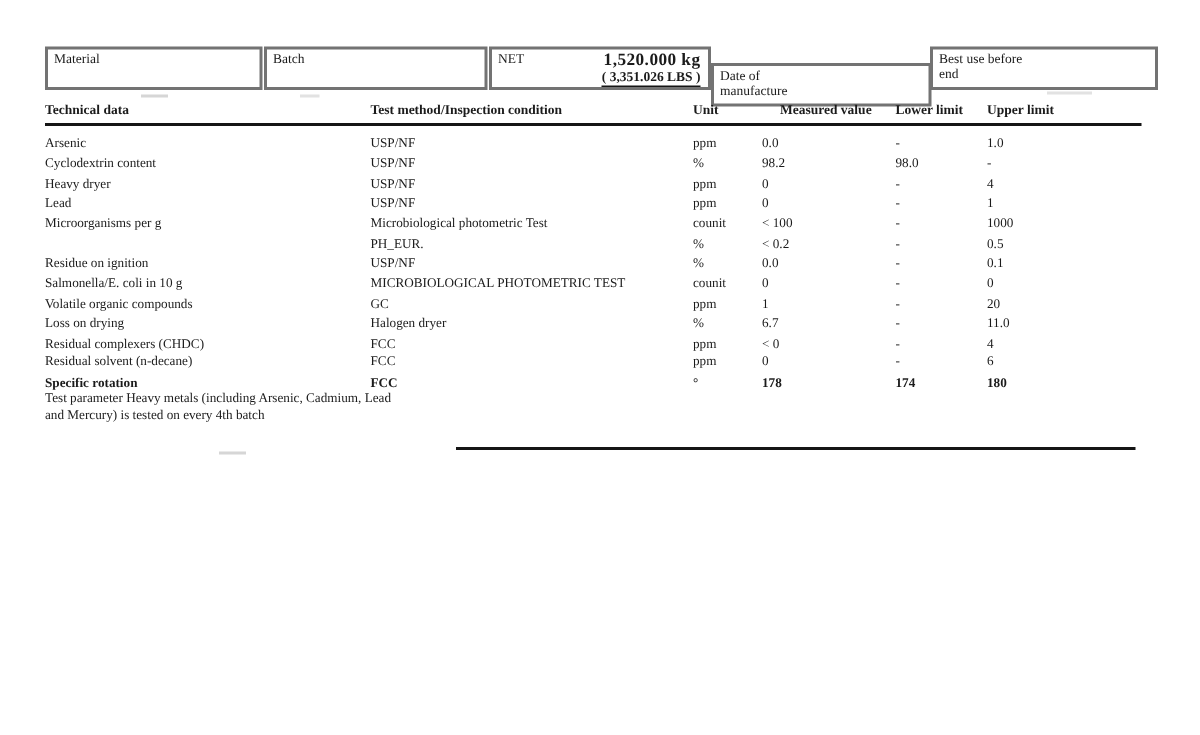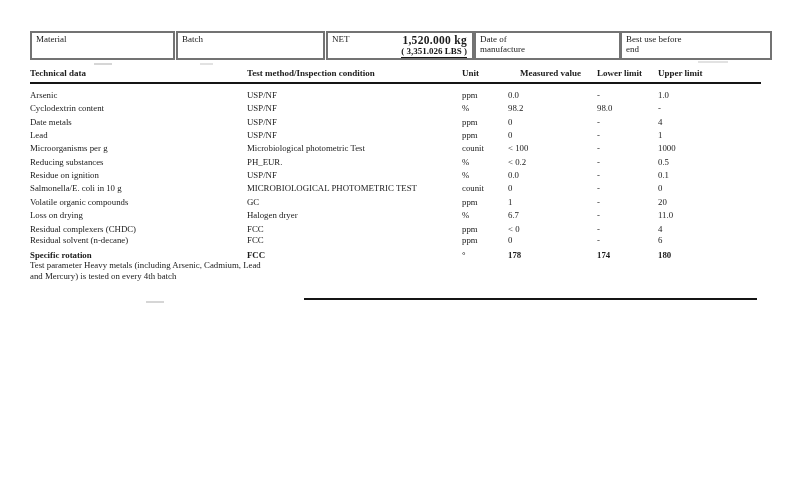--- a/index.html
+++ b/index.html
@@ -61,21 +61,21 @@
 </div>
 
 <div class="hbox" style="left:326px;width:136px;">
   <span class="lbl">NET</span>
   <div class="net-values">
     <div class="net-kg">1,520.000  kg</div>
     <div class="net-lbs">( 3,351.026 LBS )</div>
   </div>
 </div>
 
-<div class="hbox" style="left:474px;width:135px;">
+<div class="hbox" style="left:474px;width:135px;margin-top:11px;">
   <span class="lbl">Date of</span>
   <span class="lbl">manufacture</span>
 </div>
 
 <div class="hbox" style="left:620px;width:140px;">
   <span class="lbl">Best use before</span>
   <span class="lbl">end</span>
 </div>
 
 <span class="thead-cell" style="left:30px;">Technical data</span>
@@ -99,21 +99,21 @@
   </div>
     <div class="t-row" style="top: 103.35px;">
     <span class="c-name">Cyclodextrin content</span>
     <span class="c-method">USP/NF</span>
     <span class="c-unit">%</span>
     <span class="c-measured">98.2</span>
     <span class="c-lower">98.0</span>
     <span class="c-upper">-</span>
   </div>
     <div class="t-row" style="top: 116.7px;">
-    <span class="c-name">Date metals</span>
+    <span class="c-name">Heavy dryer</span>
     <span class="c-method">USP/NF</span>
     <span class="c-unit">ppm</span>
     <span class="c-measured">0</span>
     <span class="c-lower">-</span>
     <span class="c-upper">4</span>
   </div>
     <div class="t-row" style="top: 130.05px;">
     <span class="c-name">Lead</span>
     <span class="c-method">USP/NF</span>
     <span class="c-unit">ppm</span>
@@ -123,21 +123,20 @@
   </div>
     <div class="t-row" style="top: 143.4px;">
     <span class="c-name">Microorganisms per g</span>
     <span class="c-method">Microbiological photometric Test</span>
     <span class="c-unit">counit</span>
     <span class="c-measured">&lt; 100</span>
     <span class="c-lower">-</span>
     <span class="c-upper">1000</span>
   </div>
     <div class="t-row" style="top: 156.75px;">
-    <span class="c-name">Reducing substances</span>
     <span class="c-method">PH_EUR.</span>
     <span class="c-unit">%</span>
     <span class="c-measured">&lt; 0.2</span>
     <span class="c-lower">-</span>
     <span class="c-upper">0.5</span>
   </div>
     <div class="t-row" style="top: 170.1px;">
     <span class="c-name">Residue on ignition</span>
     <span class="c-method">USP/NF</span>
     <span class="c-unit">%</span>

